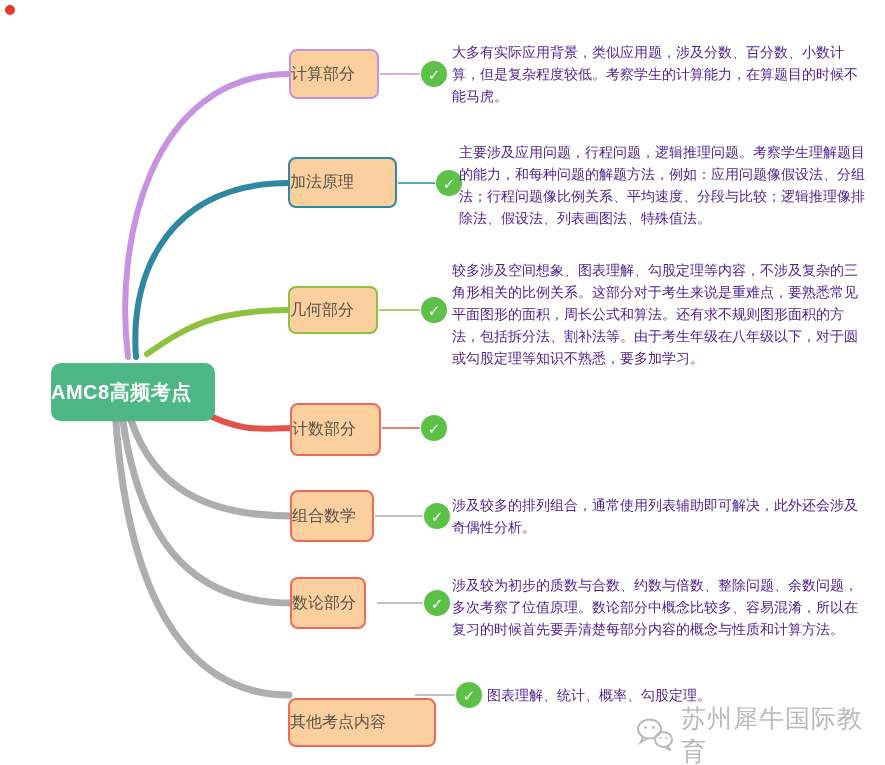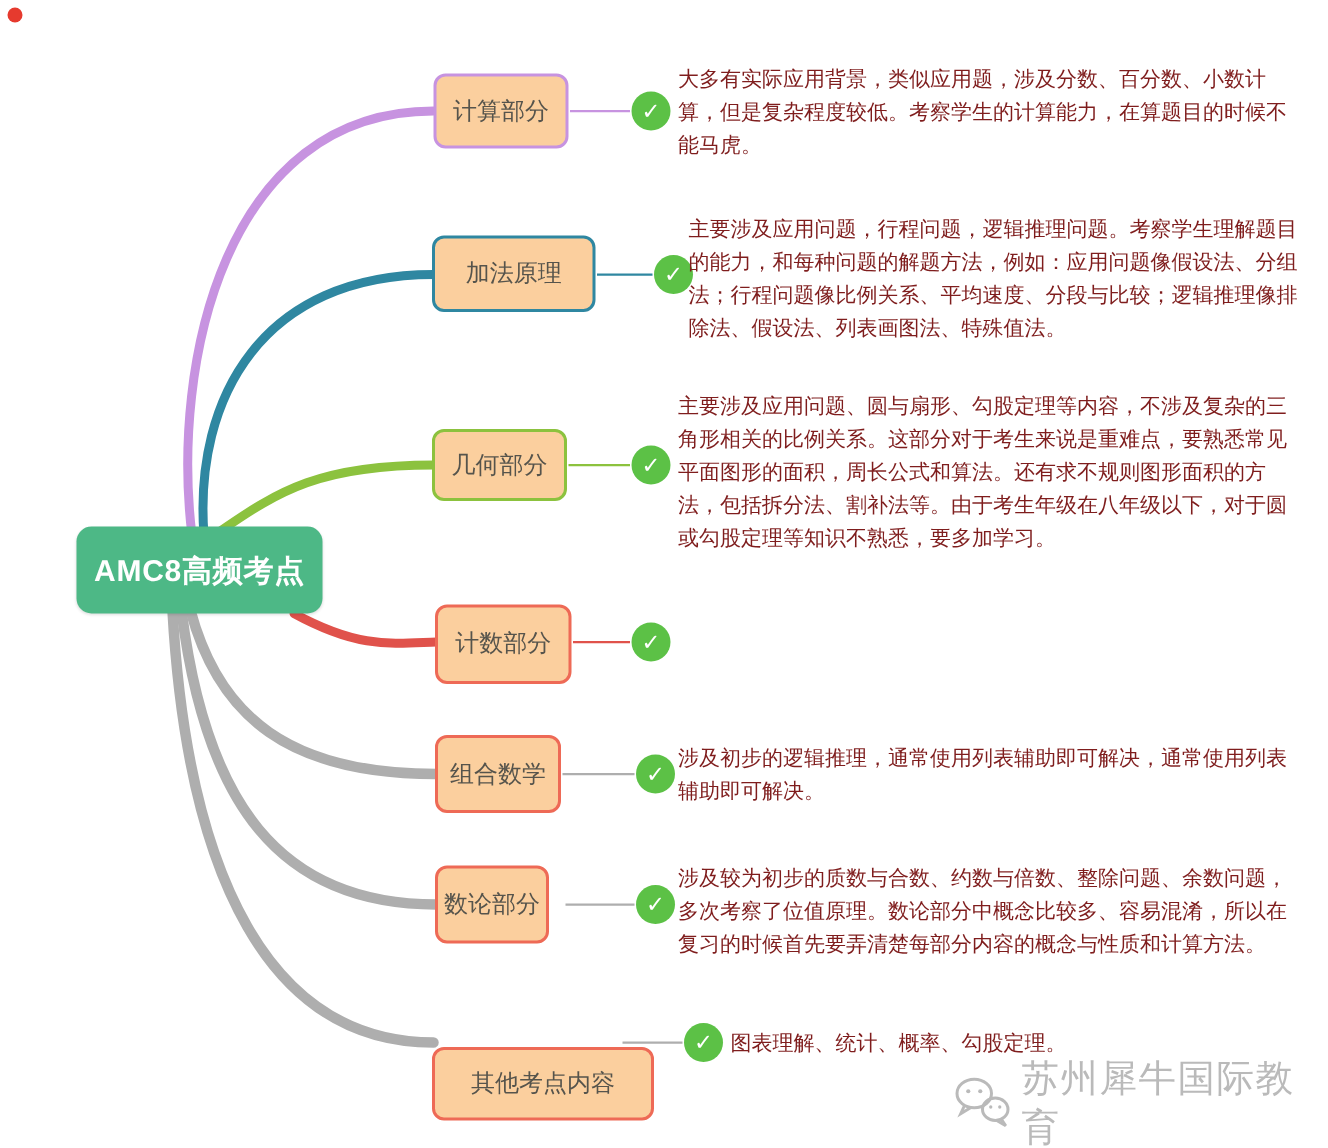--- a/index.html
+++ b/index.html
@@ -1,37 +1,38 @@
 <!DOCTYPE html>
 <html><head>
 <meta charset="utf-8">
 <style>
   html,body{margin:0;padding:0;background:#fff;}
   .canvas{
     position:relative;width:885px;height:765px;background:#ffffff;overflow:hidden;
     font-family:"Liberation Sans","DejaVu Sans",sans-serif;
   }
   .links{position:absolute;left:0;top:0;z-index:1;}
-  .node{position:absolute;z-index:2;display:flex;align-items:center;justify-content:center;box-sizing:border-box;}
+  .node{position:absolute;z-index:2;display:flex;align-items:center;box-sizing:border-box;}
   .root-node{
     background:#4db886;color:#ffffff;border-radius:10px;
     font-size:20px;font-weight:bold;letter-spacing:0.5px;
     box-shadow:0 1px 2px rgba(0,0,0,0.12);
+    margin-top:12px;
   }
   .topic-box{
     background:#fbcf9e;border:2px solid #ee6a56;border-radius:8px;
     color:#56544c;font-size:16px;white-space:nowrap;
   }
   .check{
     position:absolute;z-index:2;width:26px;height:26px;border-radius:50%;
     background:#5cc146;color:#ffffff;display:flex;align-items:center;justify-content:center;
     font-size:15px;font-weight:900;line-height:1;
   }
   .desc{
-    position:absolute;z-index:2;color:#7f1d1d;font-size:14px;line-height:22px;
+    position:absolute;z-index:2;color:#4c1d95;font-size:14px;line-height:22px;
     text-align:left;word-break:break-all;
   }
   .watermark{
     position:absolute;z-index:3;left:636px;top:702px;display:flex;align-items:center;gap:7px;
     color:#a9a9a9;opacity:0.8;
   }
   .watermark .wm-text{font-size:25px;letter-spacing:1px;}
   .corner-dot{
     position:absolute;z-index:4;left:5px;top:5px;width:10px;height:10px;
     border-radius:50%;background:#e63a2e;
@@ -80,36 +81,36 @@
     <span>✓</span>
   </div>
   <div class="desc" style="left:459px;top:141px;width:407px">主要涉及应用问题，行程问题，逻辑推理问题。考察学生理解题目的能力，和每种问题的解题方法，例如：应用问题像假设法、分组法；行程问题像比例关系、平均速度、分段与比较；逻辑推理像排除法、假设法、列表画图法、特殊值法。</div>
 
   <div class="node topic-box" style="left:288px;top:286px;width:90px;height:48px;border-color:#8cc23e">
     <span>几何部分</span>
   </div>
   <div class="check" style="left:421px;top:297px">
     <span>✓</span>
   </div>
-  <div class="desc" style="left:452px;top:259px;width:407px">主要涉及应用问题、圆与扇形、勾股定理等内容，不涉及复杂的三角形相关的比例关系。这部分对于考生来说是重难点，要熟悉常见平面图形的面积，周长公式和算法。还有求不规则图形面积的方法，包括拆分法、割补法等。由于考生年级在八年级以下，对于圆或勾股定理等知识不熟悉，要多加学习。</div>
+  <div class="desc" style="left:452px;top:259px;width:407px">较多涉及空间想象、图表理解、勾股定理等内容，不涉及复杂的三角形相关的比例关系。这部分对于考生来说是重难点，要熟悉常见平面图形的面积，周长公式和算法。还有求不规则图形面积的方法，包括拆分法、割补法等。由于考生年级在八年级以下，对于圆或勾股定理等知识不熟悉，要多加学习。</div>
 
   <div class="node topic-box" style="left:290px;top:403px;width:91px;height:53px;border-color:#ee6a56">
     <span>计数部分</span>
   </div>
   <div class="check" style="left:421px;top:415px">
     <span>✓</span>
   </div>
 
   <div class="node topic-box" style="left:290px;top:490px;width:84px;height:52px;border-color:#ee6a56">
     <span>组合数学</span>
   </div>
   <div class="check" style="left:424px;top:503px">
     <span>✓</span>
   </div>
-  <div class="desc" style="left:452px;top:494px;width:407px">涉及初步的逻辑推理，通常使用列表辅助即可解决，通常使用列表辅助即可解决。</div>
+  <div class="desc" style="left:452px;top:494px;width:407px">涉及较多的排列组合，通常使用列表辅助即可解决，此外还会涉及奇偶性分析。</div>
 
   <div class="node topic-box" style="left:290px;top:577px;width:76px;height:52px;border-color:#ee6a56">
     <span>数论部分</span>
   </div>
   <div class="check" style="left:424px;top:590px">
     <span>✓</span>
   </div>
   <div class="desc" style="left:452px;top:574px;width:407px">涉及较为初步的质数与合数、约数与倍数、整除问题、余数问题，多次考察了位值原理。数论部分中概念比较多、容易混淆，所以在复习的时候首先要弄清楚每部分内容的概念与性质和计算方法。</div>
 
   <div class="node topic-box" style="left:288px;top:698px;width:148px;height:49px;border-color:#ee6a56">

